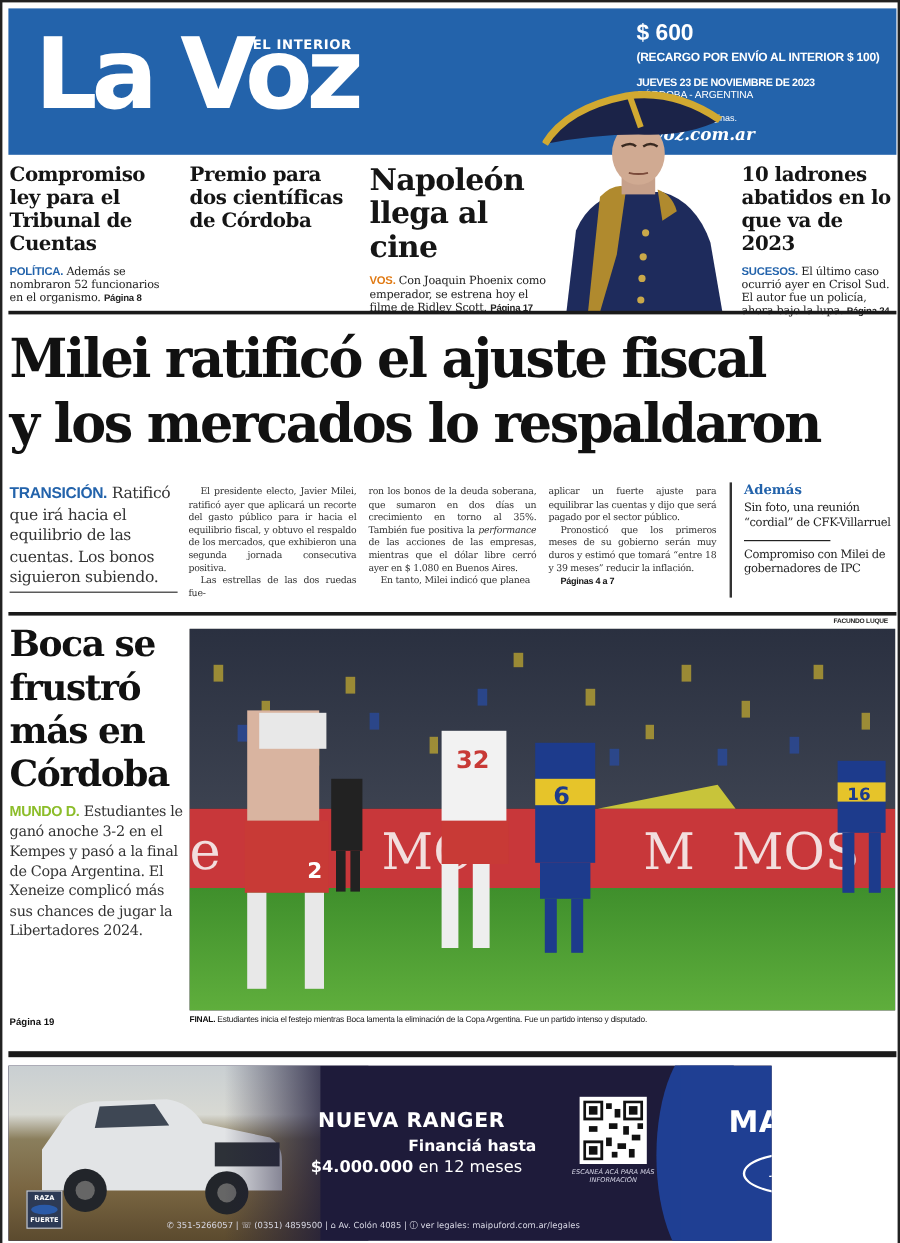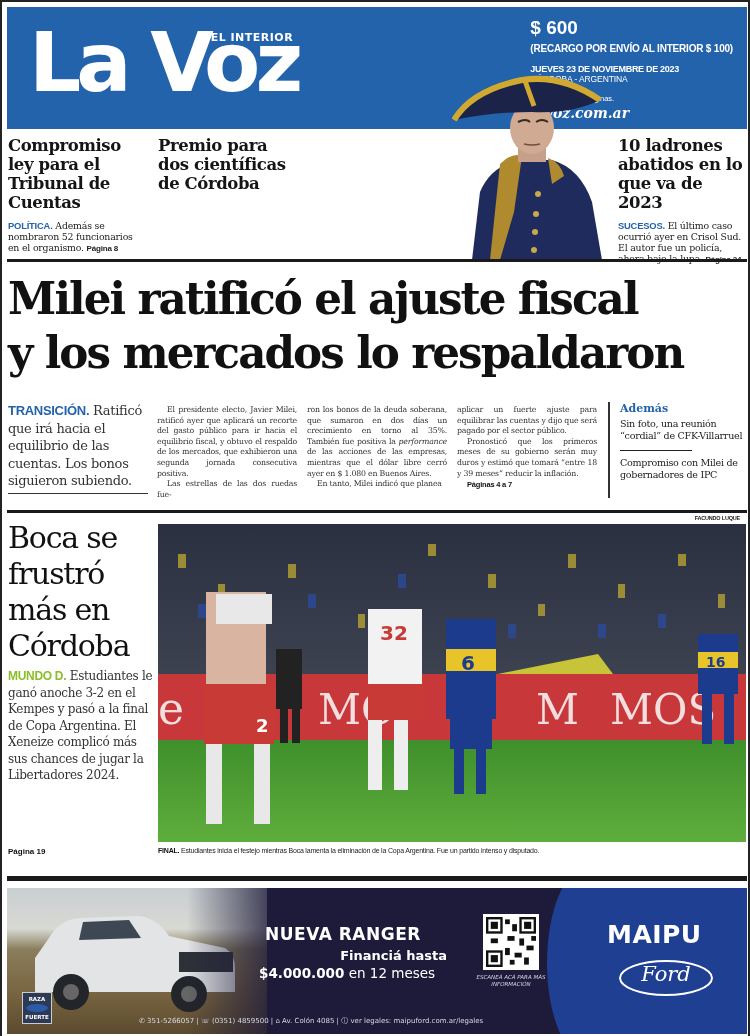--- a/index.html
+++ b/index.html
@@ -42,28 +42,28 @@
   .body-col { position: absolute; top: 403px; width: 140px; font-family: "DejaVu Serif", serif; font-size: 7.8px; line-height: 10.6px; color: #333; text-align: justify; letter-spacing: -0.2px; }
   .body-col .pg { font-size: 7.5px; color: #111; display: block; margin-top: 1px; }
   .body-col .indent { text-indent: 10px; display: block; }
   .ademas { position: absolute; left: 606px; top: 400px; width: 140px; border-left: 2px solid #333; padding-left: 10px; height: 96px; }
   .ademas h4 { font-family: "DejaVu Serif", serif; font-weight: 700; font-size: 11px; color: #2363ab; }
   .ademas p { font-family: "DejaVu Serif", serif; font-size: 9.6px; line-height: 12px; color: #222; letter-spacing: -0.3px; margin-top: 3px; }
   .ademas .sep { width: 72px; height: 1px; background: #222; margin: 8px 0 6px 0; }
 
   
   .credit { position: absolute; right: 8px; top: 513px; font-family: "Liberation Sans", sans-serif; font-size: 5.5px; font-weight: 700; color: #222; letter-spacing: -0.2px; }
-  .boca-title { position: absolute; left: 6px; top: 518px; width: 145px; font-family: "DejaVu Serif", serif; font-weight: 400; font-size: 30px; line-height: 36px; letter-spacing: -1.2px; color: #111; }
+  .boca-title { position: absolute; left: 6px; top: 518px; width: 145px; font-family: "DejaVu Serif", serif; font-weight: 700; font-size: 30px; line-height: 36px; letter-spacing: -1.2px; color: #111; }
   .boca-lead { position: absolute; left: 6px; top: 666px; width: 146px; font-family: "DejaVu Serif", serif; font-size: 12px; line-height: 16.5px; color: #333; letter-spacing: -0.3px; }
   .boca-pg { position: absolute; left: 6px; top: 845px; font-family: "Liberation Sans", sans-serif; font-weight: 700; font-size: 8px; color: #111; }
   .photo { position: absolute; left: 156px; top: 522px; width: 588px; height: 318px; overflow: hidden; background: #222; }
   .caption { position: absolute; left: 156px; top: 845px; font-family: "Liberation Sans", sans-serif; font-size: 7px; color: #222; letter-spacing: -0.2px; }
 
   
-  .ad { position: absolute; left: 5px; top: 886px; width: 740px; height: 146px; overflow: hidden; background: #1e1b3a; }
+  .ad { position: absolute; left: 5px; top: 886px; width: 636px; height: 146px; overflow: hidden; background: #1e1b3a; }
   .ad-photo { position: absolute; left: 0; top: 0; width: 260px; height: 146px; background: linear-gradient(180deg, #c9cfd2 0%, #d8d9d3 28%, #8a7e5c 42%, #7a6642 70%, #5b4a2e 100%); }
   .ad-fade { position: absolute; left: 180px; top: 0; width: 120px; height: 146px; background: linear-gradient(90deg, rgba(30,27,58,0) 0%, rgba(30,27,58,1) 85%); }
   .ad-right { position: absolute; left: 560px; top: 0; width: 180px; height: 146px; background: #1f3f93; }
   .ad-curve { position: absolute; left: 540px; top: -20px; width: 80px; height: 190px; border-radius: 50%; background: #1f3f93; }
   .ad-title { position: absolute; left: 258px; top: 36px; color: #fff; font-family: "DejaVu Sans", sans-serif; font-weight: 700; font-size: 17px; letter-spacing: 0.5px; }
   .ad-fin { position: absolute; left: 255px; top: 60px; width: 185px; text-align: right; color: #fff; font-family: "DejaVu Sans", sans-serif; font-size: 13px; font-weight: 700; }
   .ad-amount { position: absolute; left: 252px; top: 77px; color: #fff; font-family: "DejaVu Sans", sans-serif; font-size: 13.5px; }
   .ad-amount b { font-weight: 700; }
   .qr { position: absolute; left: 476px; top: 26px; width: 56px; height: 56px; background: #fff; padding: 3px; }
   .qr-note { position: absolute; left: 462px; top: 86px; width: 84px; text-align: center; color: #d5d5e6; font-family: "DejaVu Sans", sans-serif; font-style: italic; font-size: 5.5px; line-height: 7px; }
@@ -114,20 +114,24 @@
 
   <div class="teaser" style="left:6px; width:135px;">
     <h2>Compromiso ley para el Tribunal de Cuentas</h2>
     <p><span class="kicker k-blue">POLÍTICA.</span><span> Además se nombraron 52 funcionarios en el organismo. </span><span class="pg">Página 8</span></p>
   </div>
 
   <div class="teaser" style="left:156px; width:140px;">
     <h2>Premio para dos científicas de Córdoba</h2>
   </div>
 
+  <div class="teaser napo" style="left:306px; width:152px;">
+    <h2>Napoleón llega al cine</h2>
+    <p><span class="kicker k-orange">VOS.</span><span> Con Joaquin Phoenix como emperador, se estrena hoy el filme de Ridley Scott. </span><span class="pg">Página 17</span></p>
+  </div>
 
   <div class="teaser" style="left:616px; width:128px;">
     <h2>10 ladrones abatidos en lo que va de 2023</h2>
     <p><span class="kicker k-blue">SUCESOS.</span><span> El último caso ocurrió ayer en Crisol Sud. El autor fue un policía, ahora bajo la lupa. </span><span class="pg">Página 24</span></p>
   </div>
 
   <div class="rule-thick" style="top:257px;"></div>
 
   <div class="headline">
     <div>Milei ratificó el ajuste fiscal</div>

